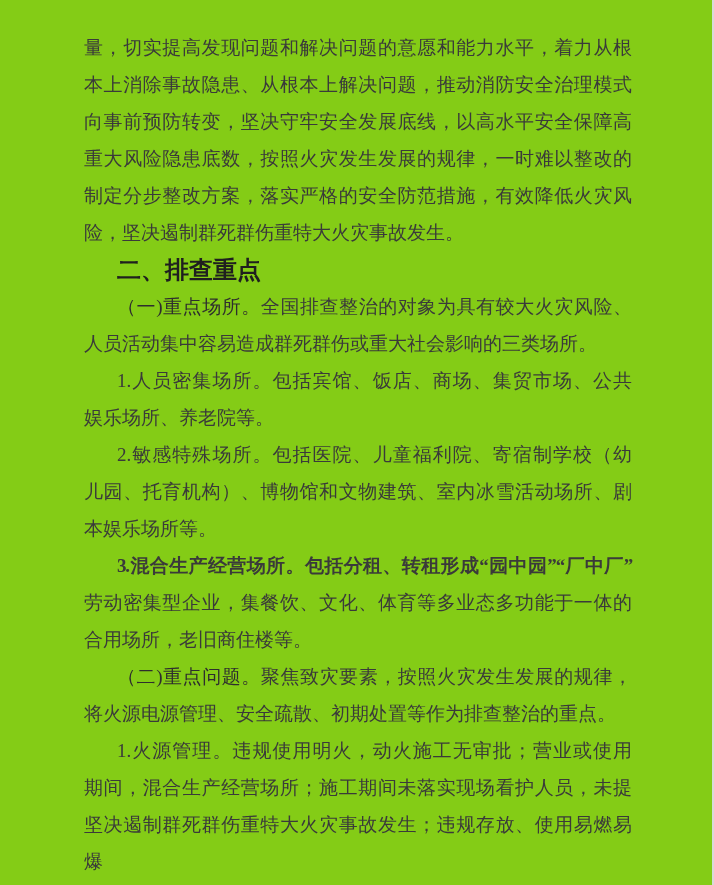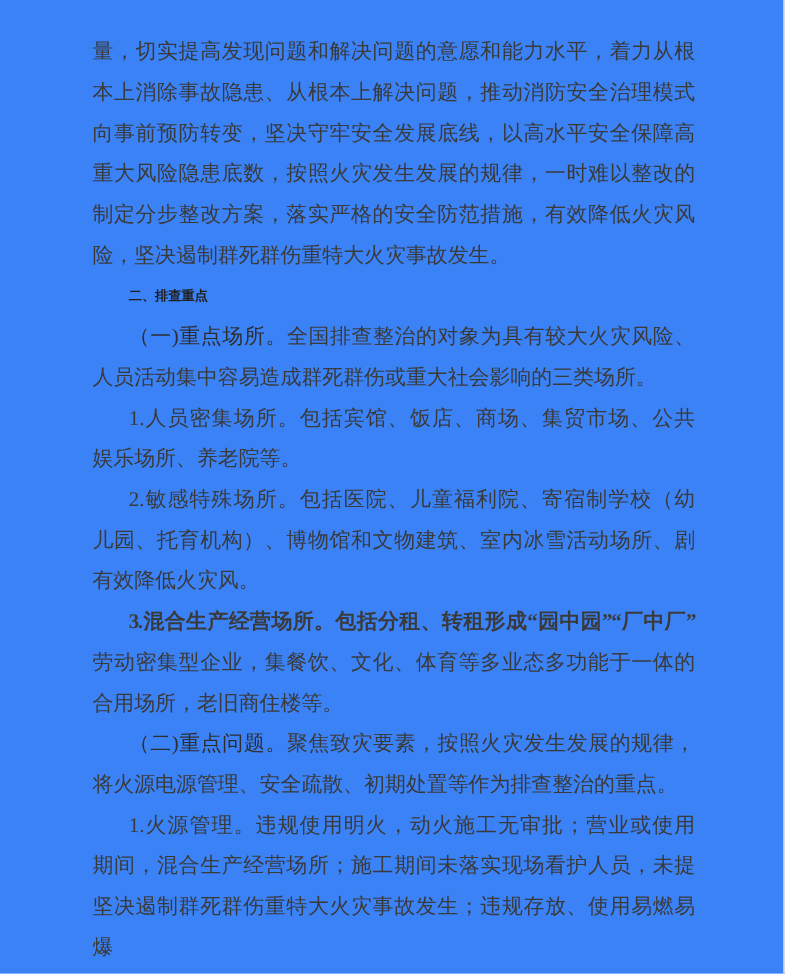--- a/index.html
+++ b/index.html
@@ -12,21 +12,21 @@
     height: 885px;
     position: relative;
     overflow: hidden;
     font-family: "Liberation Serif", "DejaVu Serif", serif;
   }
   .page {
     position: absolute;
     top: 0; left: 0;
     width: 714px;
     height: 885px;
-    background: #3b82f6;
+    background: #84cc16;
   }
   .page-edge-right {
     position: absolute;
     top: 0;
     right: 0;
     width: 2px;
     height: 885px;
     background: #d9d9d9;
   }
   .content {
@@ -56,21 +56,21 @@
     font-weight: bold;
   }
   .lead {
     font-weight: normal;
     color: #2e2e2e;
   }
   .heading {
     font-weight: bold;
     color: #1f1f1f;
     font-family: "Liberation Sans", "DejaVu Sans", sans-serif;
-    font-size: 12px;
+    font-size: 24px;
   }
 </style>
 </head>
 <body>
 
 <div class="page">
   <div class="content">
 
     <div class="line fill">量，切实提高发现问题和解决问题的意愿和能力水平，着力从根</div>
     <div class="line fill">本上消除事故隐患、从根本上解决问题，推动消防安全治理模式</div>
@@ -84,21 +84,21 @@
     <div class="line fill indent">
       <span class="lead">（一)重点场所。</span><span>全国排查整治的对象为具有较大火灾风险、</span>
     </div>
     <div class="line">人员活动集中容易造成群死群伤或重大社会影响的三类场所。</div>
 
     <div class="line fill indent">1.人员密集场所。包括宾馆、饭店、商场、集贸市场、公共</div>
     <div class="line">娱乐场所、养老院等。</div>
 
     <div class="line fill indent">2.敏感特殊场所。包括医院、儿童福利院、寄宿制学校（幼</div>
     <div class="line fill">儿园、托育机构）、博物馆和文物建筑、室内冰雪活动场所、剧</div>
-    <div class="line">有效降低火灾风。</div>
+    <div class="line">本娱乐场所等。</div>
 
     <div class="line fill indent squeeze">3.混合生产经营场所。包括分租、转租形成“园中园”“厂中厂”</div>
     <div class="line fill">劳动密集型企业，集餐饮、文化、体育等多业态多功能于一体的</div>
     <div class="line">合用场所，老旧商住楼等。</div>
 
     <div class="line fill indent">
       <span class="lead">（二)重点问题。</span><span>聚焦致灾要素，按照火灾发生发展的规律，</span>
     </div>
     <div class="line">将火源电源管理、安全疏散、初期处置等作为排查整治的重点。</div>
 

